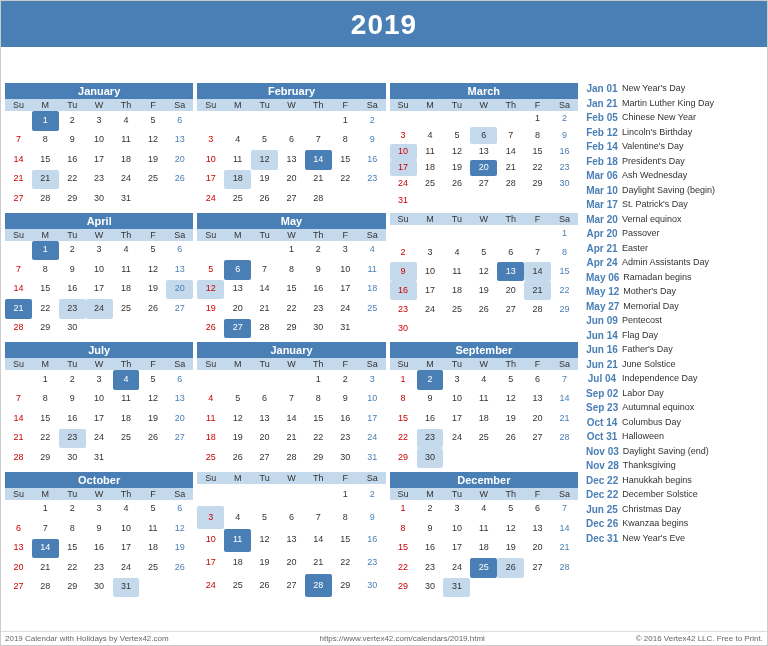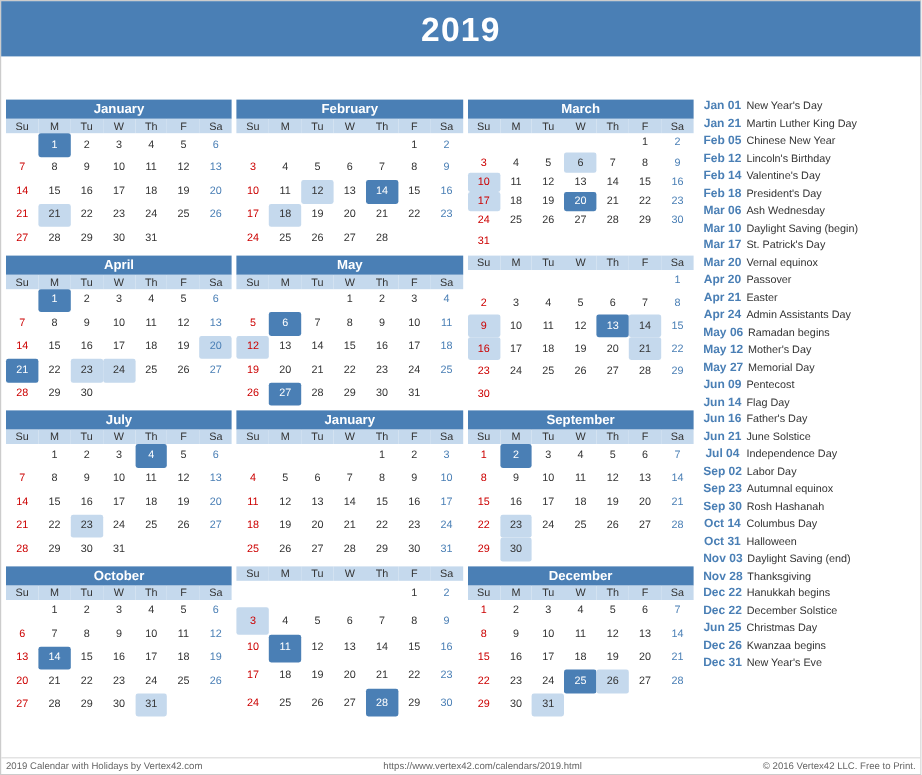--- a/index.html
+++ b/index.html
@@ -1047,24 +1047,20 @@
           </div>
           <div class="holiday-item">
             <span class="holiday-date">Sep 02</span>
             <span class="holiday-name">Labor Day</span>
           </div>
           <div class="holiday-item">
             <span class="holiday-date">Sep 23</span>
             <span class="holiday-name">Autumnal equinox</span>
           </div>
           <div class="holiday-item">
-            <span class="holiday-date">Sep 30</span>
-            <span class="holiday-name">Rosh Hashanah</span>
-          </div>
-          <div class="holiday-item">
             <span class="holiday-date">Oct 14</span>
             <span class="holiday-name">Columbus Day</span>
           </div>
           <div class="holiday-item">
             <span class="holiday-date">Oct 31</span>
             <span class="holiday-name">Halloween</span>
           </div>
           <div class="holiday-item">
             <span class="holiday-date">Nov 03</span>
             <span class="holiday-name">Daylight Saving (end)</span>

